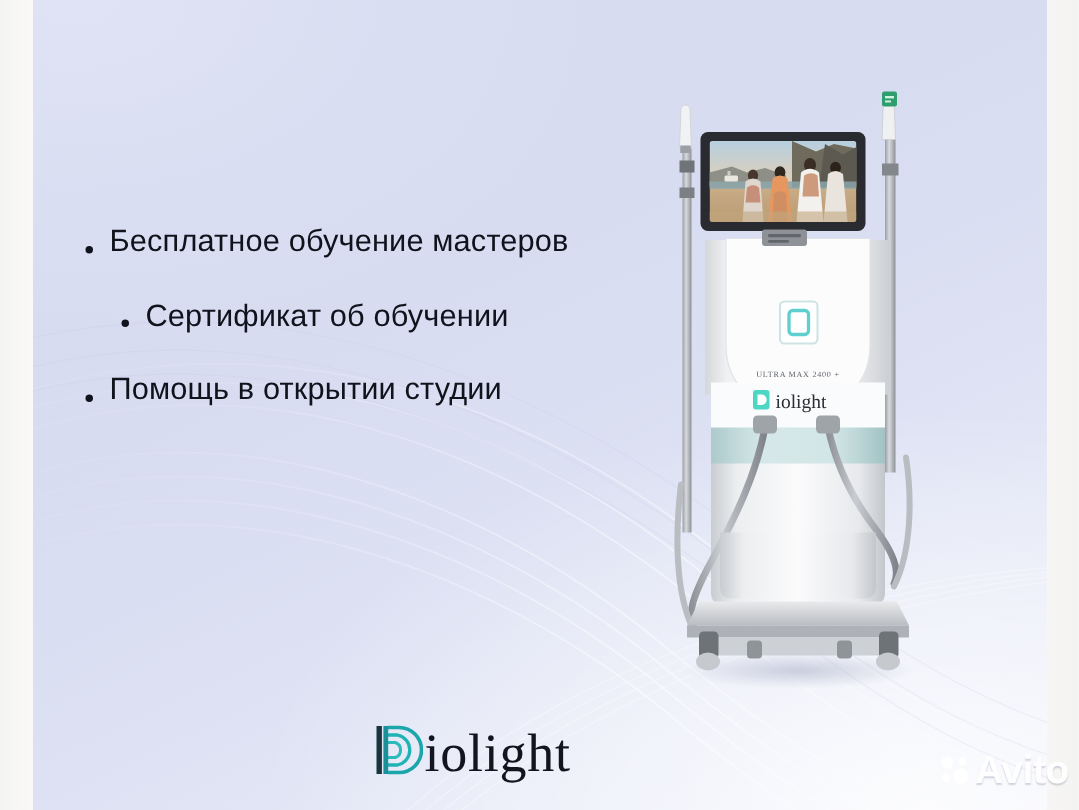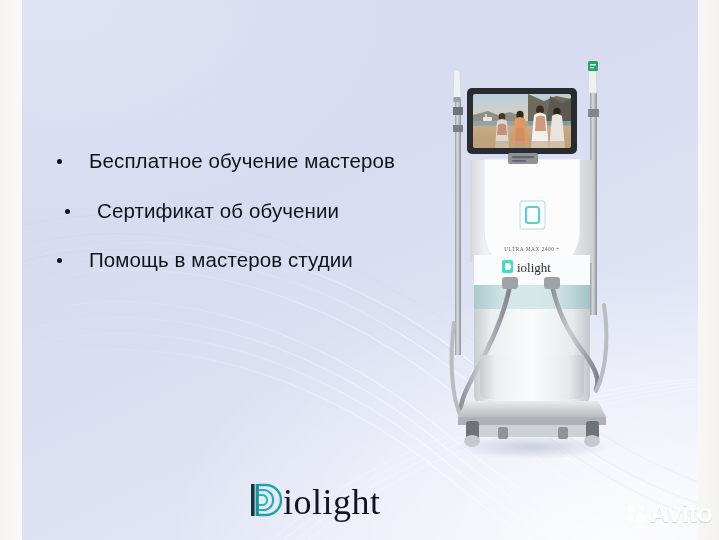--- a/index.html
+++ b/index.html
@@ -23,22 +23,22 @@
     background:
       radial-gradient(120% 90% at 88% 100%, rgba(255,255,255,.85) 0%, rgba(255,255,255,0) 55%),
       radial-gradient(90% 70% at 4% 0%, rgba(224,228,245,.9) 0%, rgba(224,228,245,0) 60%),
       linear-gradient(155deg,#d6dbf0 0%, #d8dcf1 38%, #dde1f3 62%, #e6e9f7 82%, #eceef9 100%);
     overflow:hidden;
   }
   .swoosh { position:absolute; inset:0; opacity:.55; }
 
   
   .bullets { position:absolute; left:0; top:148px; width:420px; }
-  .bullet-row { display:flex; align-items:flex-start; margin-bottom:24px;gap:16px; }
-  .bullet-row:nth-child(2) { padding-left:8px; }
+  .bullet-row { display:flex; align-items:center; margin-bottom:24px; }
+  .bullet-row:nth-child(2) { padding-left:24px; }
   .bullet-dot {
     width:5px; height:5px; border-radius:50%; background:#10131c;
     margin:11px 11px 0 35px; flex:0 0 auto;
   }
   .bullet-text {
     font-size:20.5px; color:#10131c; line-height:1.25;
     letter-spacing:.1px; white-space:nowrap;
   }
 
   
@@ -273,21 +273,21 @@
       <div class="bullet-row">
         <span class="bullet-dot"></span>
         <span class="bullet-text">Бесплатное обучение мастеров</span>
       </div>
       <div class="bullet-row">
         <span class="bullet-dot"></span>
         <span class="bullet-text">Сертификат об обучении</span>
       </div>
       <div class="bullet-row">
         <span class="bullet-dot"></span>
-        <span class="bullet-text">Помощь в мастеров студии</span>
+        <span class="bullet-text">Помощь в открытии студии</span>
       </div>
     </div>
 
   </div>
 
   <div class="brand">
     <svg class="brand-d" viewBox="0 0 34 40">
       <g fill="none" stroke-linecap="round">
         <path d="M11,4 h7 a15,15 0 0 1 0,30 h-7" stroke="#1aa6ab" stroke-width="2.4"></path>
         <path d="M11,9 h6 a10.2,10.2 0 0 1 0,20 h-6" stroke="#1fb3b3" stroke-width="2.2"></path>

